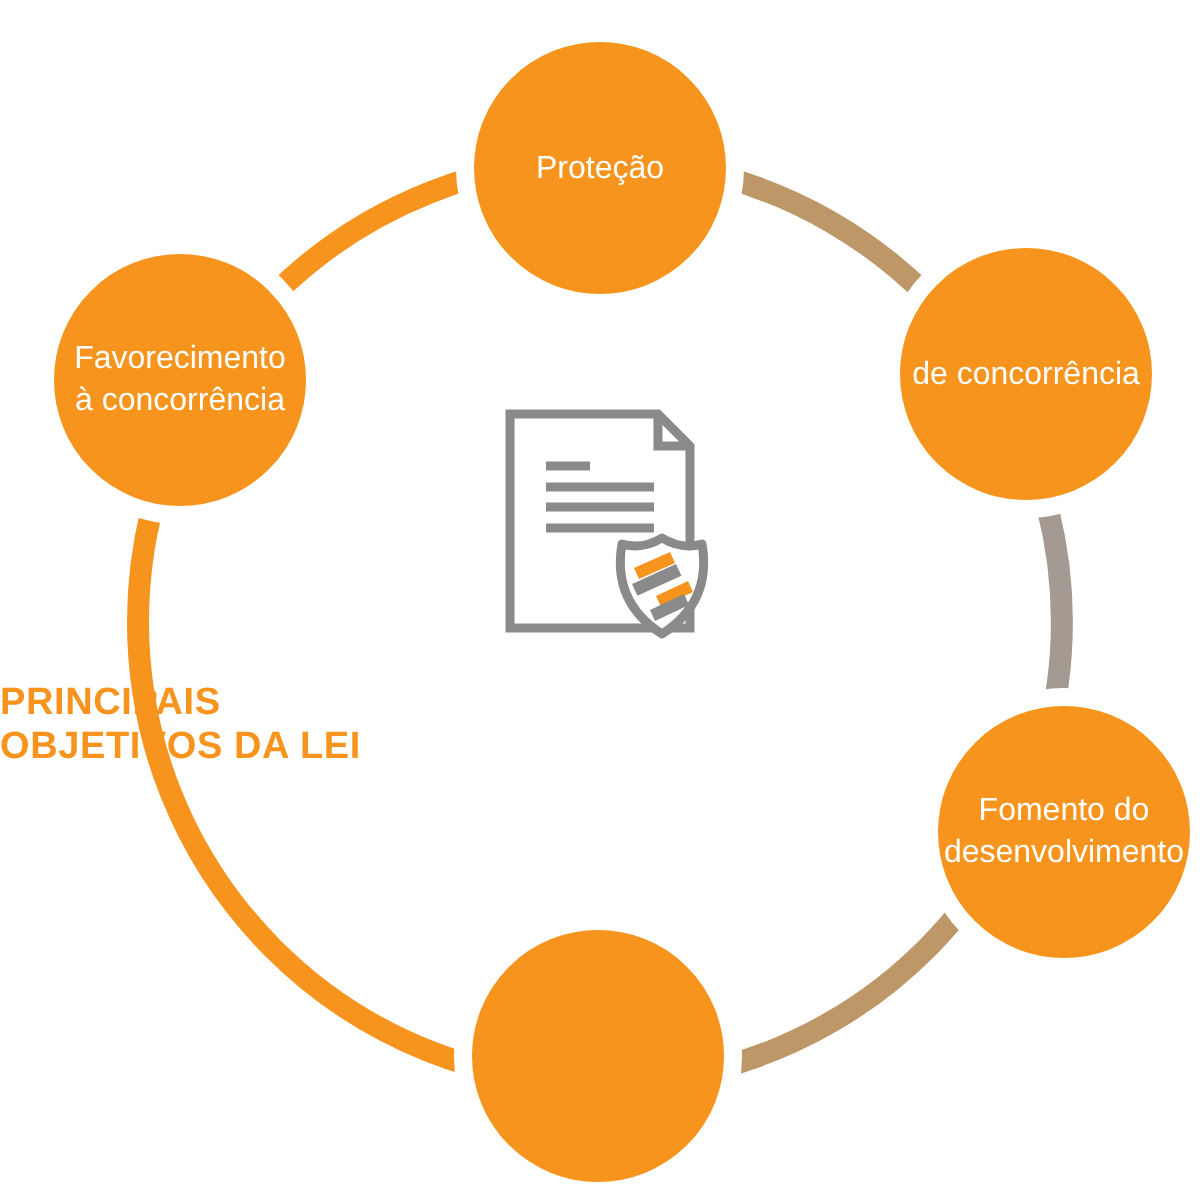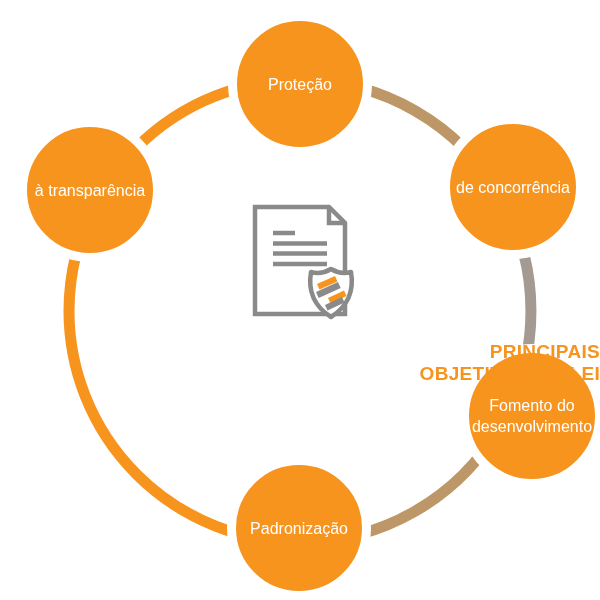--- a/index.html
+++ b/index.html
@@ -39,21 +39,21 @@
   .pos-top-right    { left: 441px; top: 115px; }
   .pos-bottom-right { left: 460px; top: 344px; }
   .pos-bottom       { left: 227px; top: 456px; }
   .pos-bottom-left  { left: 19px;  top: 343px; }
   .pos-top-left     { left: 18px;  top: 118px; }
   .center-title {
     position: absolute;
     left: 0;
     top: 341px;
     width: 600px;
-    text-align: right;
+    text-align: left;
     color: #F7941D;
     font-weight: bold;
     font-size: 19px;
     line-height: 21.5px;
     letter-spacing: 0.3px;
   }
   .center-title span { display: block; }
 </style>
 </head>
 <body>
@@ -81,28 +81,28 @@
 
   <div class="node pos-bottom-right">
     <div>
       <span>Fomento do</span>
       <span>desenvolvimento</span>
     </div>
   </div>
 
   <div class="node pos-bottom">
     <div>
-      <span>Padronização</span>
     </div>
   </div>
 
 
   <div class="node pos-top-left">
     <div>
-      <span>à transparência</span>
+      <span>Favorecimento</span>
+      <span>à concorrência</span>
     </div>
   </div>
 
   <svg class="icon-svg" width="112" height="120" viewBox="0 0 112 120">
     <defs>
       <clipPath id="shieldClip">
         <path d="M81 67 Q91 73 101 70 Q106 99 81 115 Q56 99 61 70 Q71 73 81 67 Z"></path>
       </clipPath>
     </defs>
 

